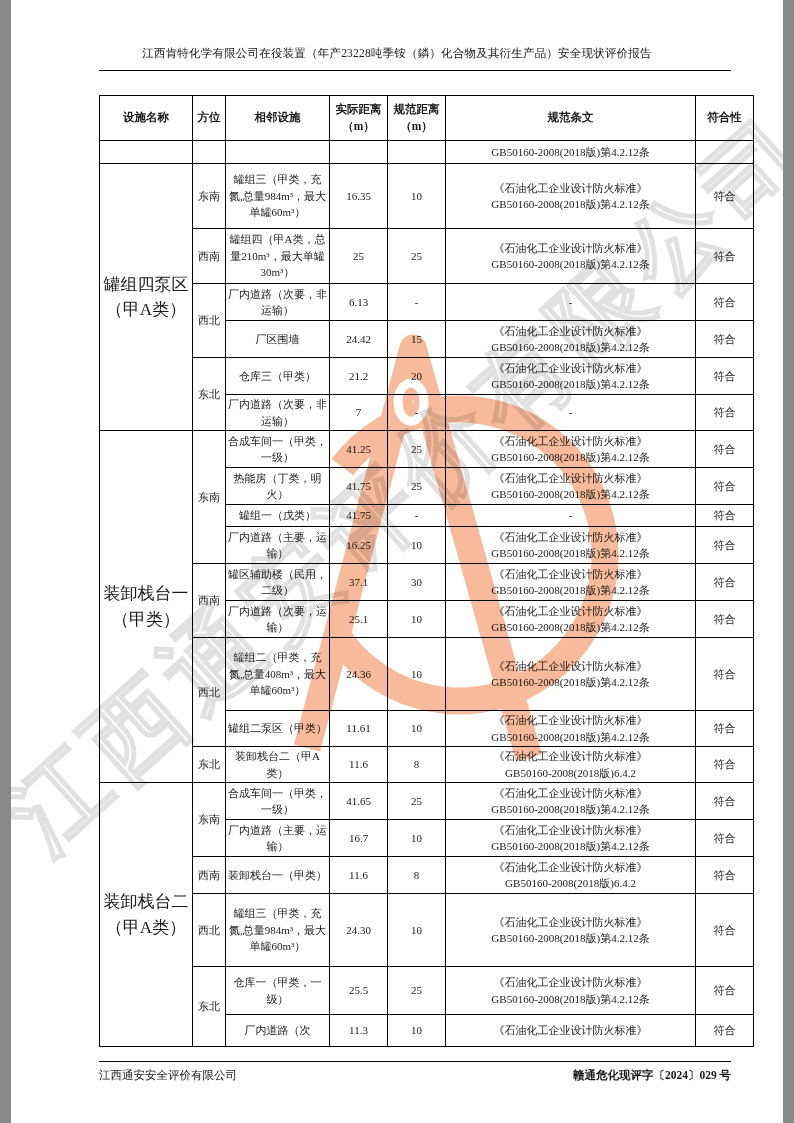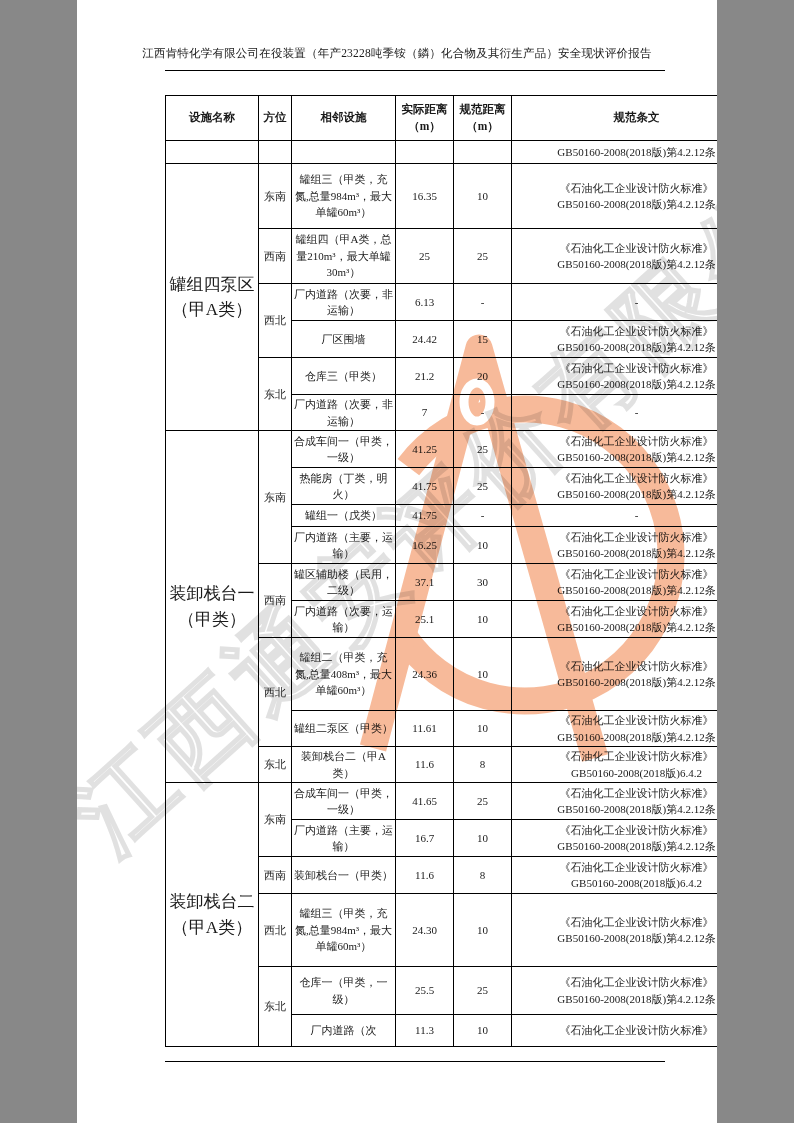--- a/index.html
+++ b/index.html
@@ -1,18 +1,18 @@
 <!DOCTYPE html>
 <html><head>
 <meta charset="utf-8">
 <style>
   * { margin:0; padding:0; box-sizing:border-box; }
   html,body { background:#888; }
   .page {
-    position:relative; width:640px; height:1123px; margin:0 auto;
+    position:relative; width:772px; height:1123px; margin:0 auto;
     background:#fff; overflow:hidden;
     font-family:"Liberation Serif","DejaVu Serif",serif;
     color:#1a1a1a;
   }
   
   .doc-header {
     position:absolute; left:44px; right:44px; top:46px;
     text-align:center; font-size:11.5px; letter-spacing:0.2px;
   }
   .doc-header-rule {
@@ -298,14 +298,18 @@
   <div class="wm wm-diagonal">江西通安评价有限公司</div>
   <svg class="wm wm-logo" width="410" height="480" viewBox="0 0 410 480">
     <g fill="none" stroke="#ef7b3d">
       <circle cx="198" cy="255" r="146" stroke-width="27" stroke-dasharray="735 183" transform="rotate(-143 198 255)"></circle>
       <path d="M46 448 L152 48 L268 458" stroke-width="27" stroke-linejoin="round"></path>
       <ellipse cx="150" cy="102" rx="13" ry="19" stroke-width="9" stroke="#ffffff"></ellipse>
     </g>
   </svg>
 
   <div class="footer-rule"></div>
+  <div class="footer-row">
+    <span class="footer-left">江西通安安全评价有限公司</span>
+    <span class="footer-right">赣通危化现评字〔2024〕029 号</span>
+  </div>
 
 </div>
 
 </body></html>

